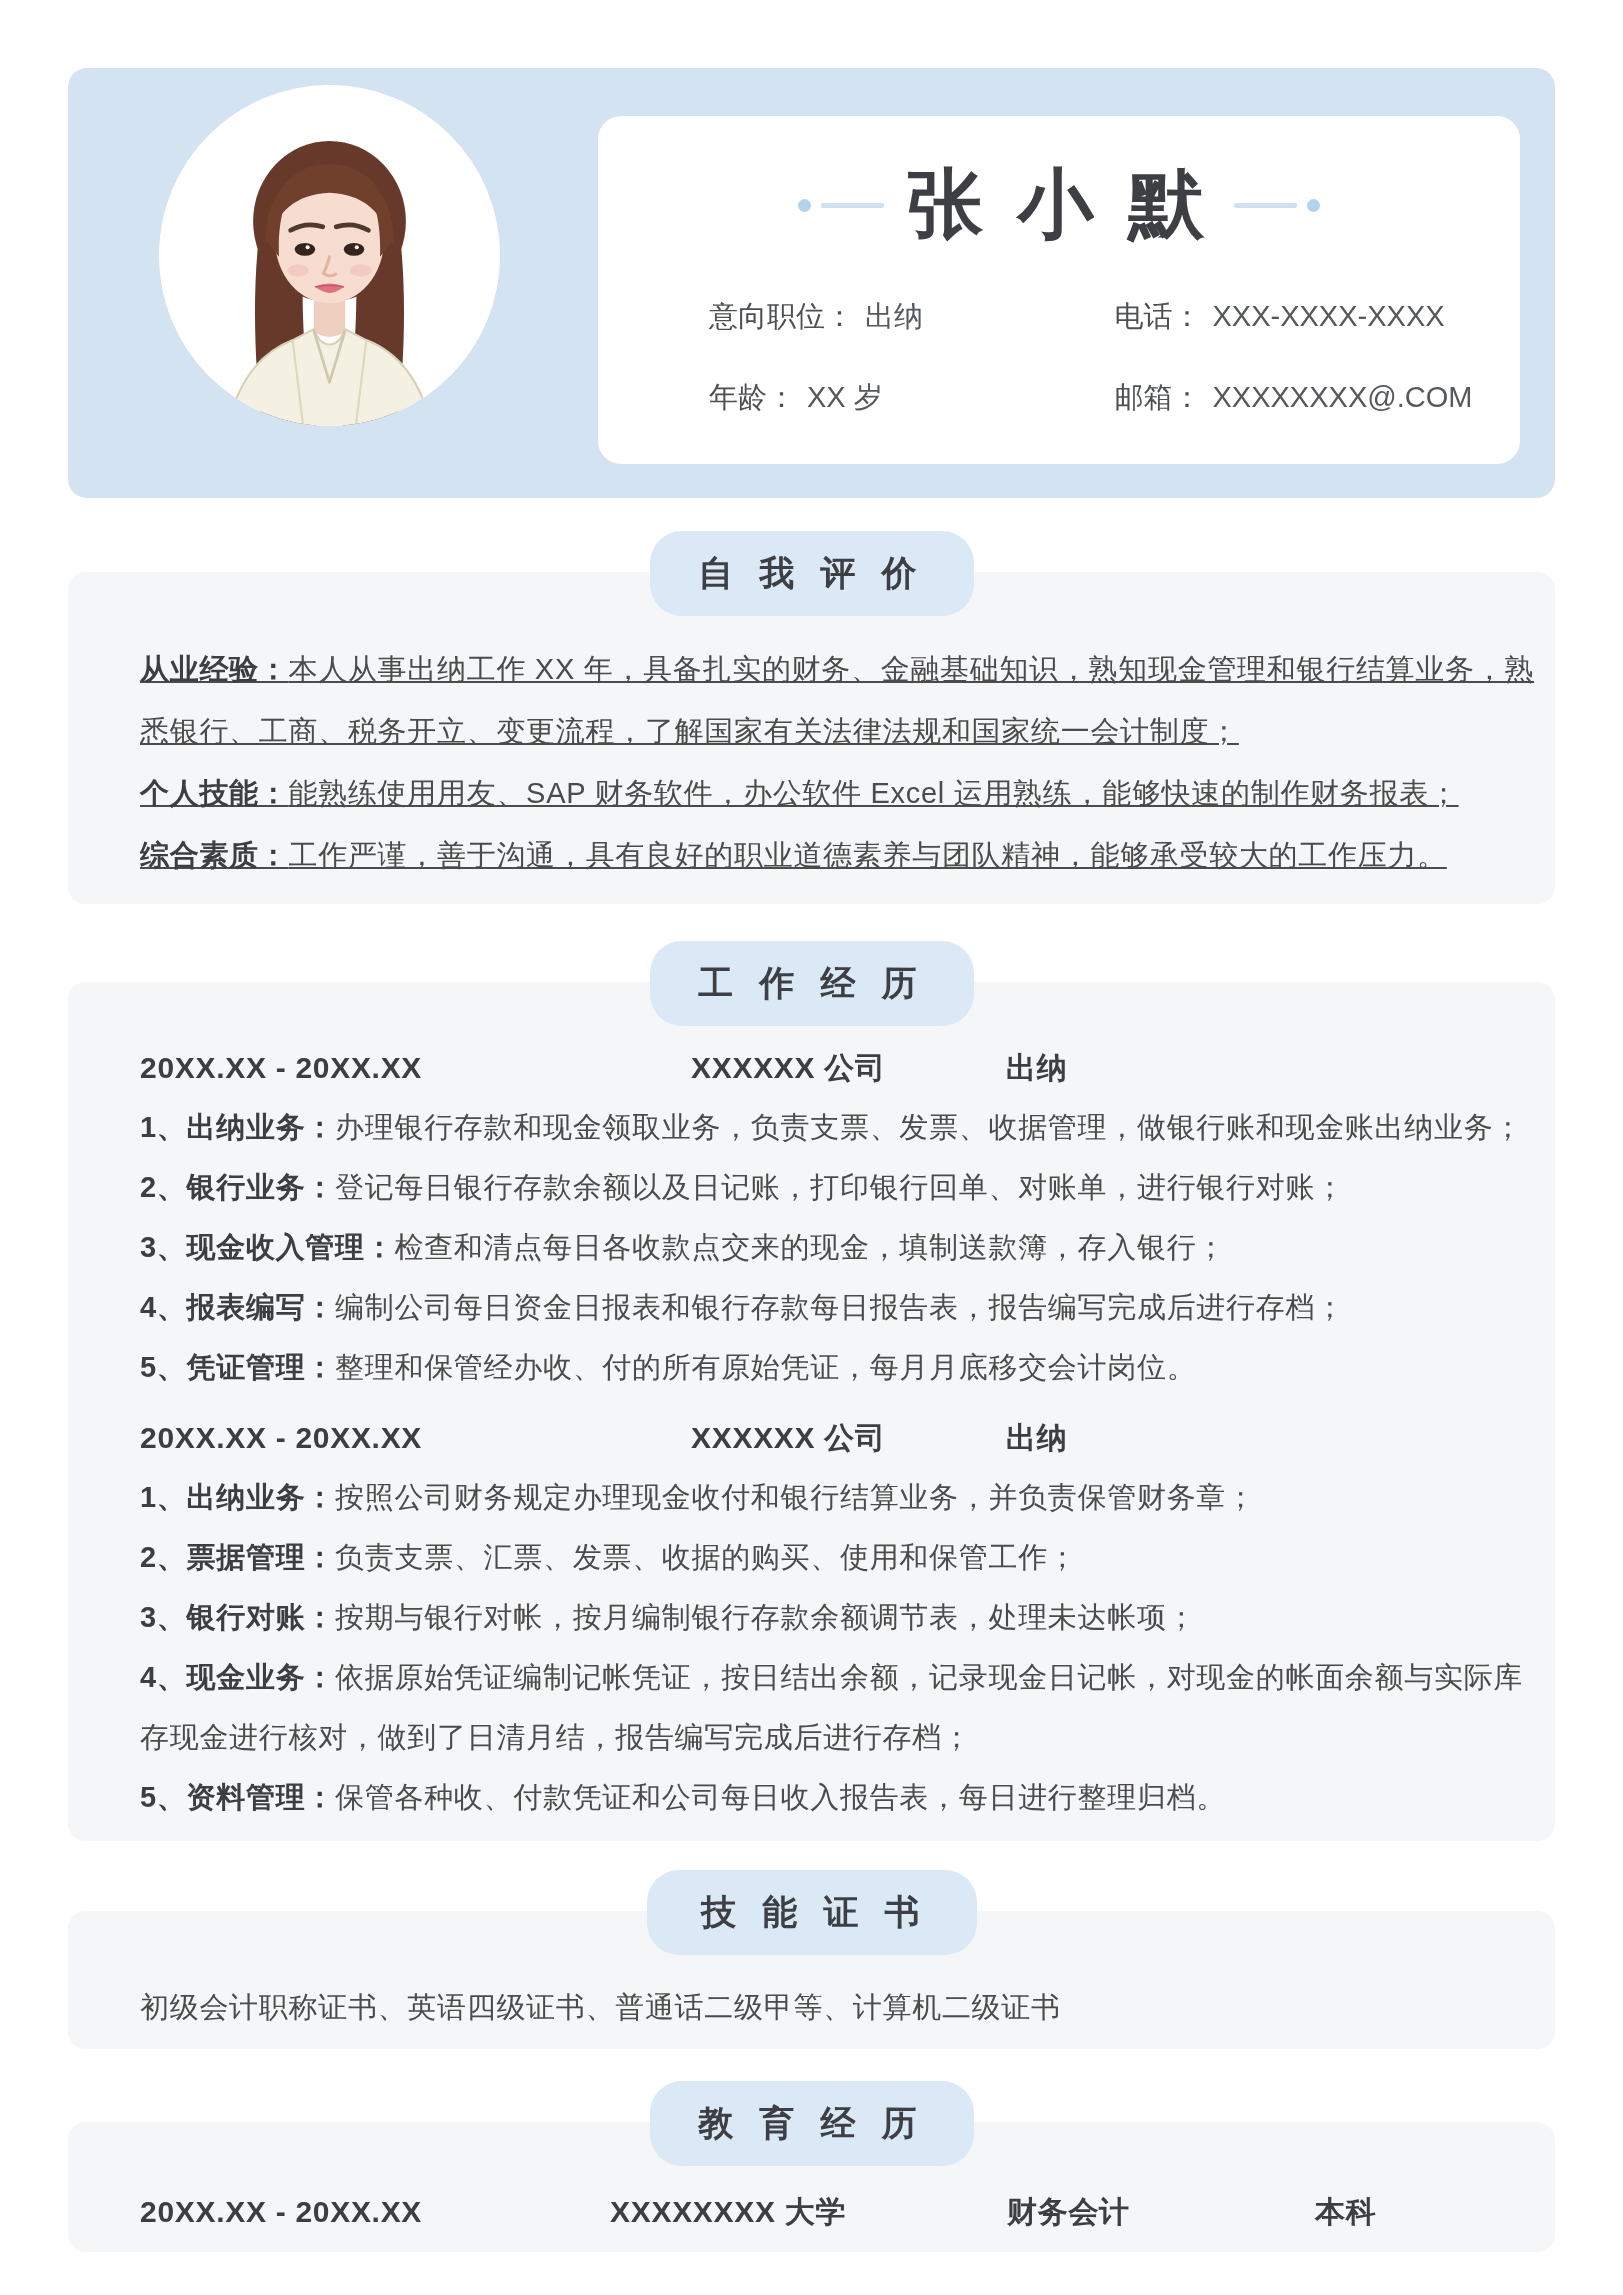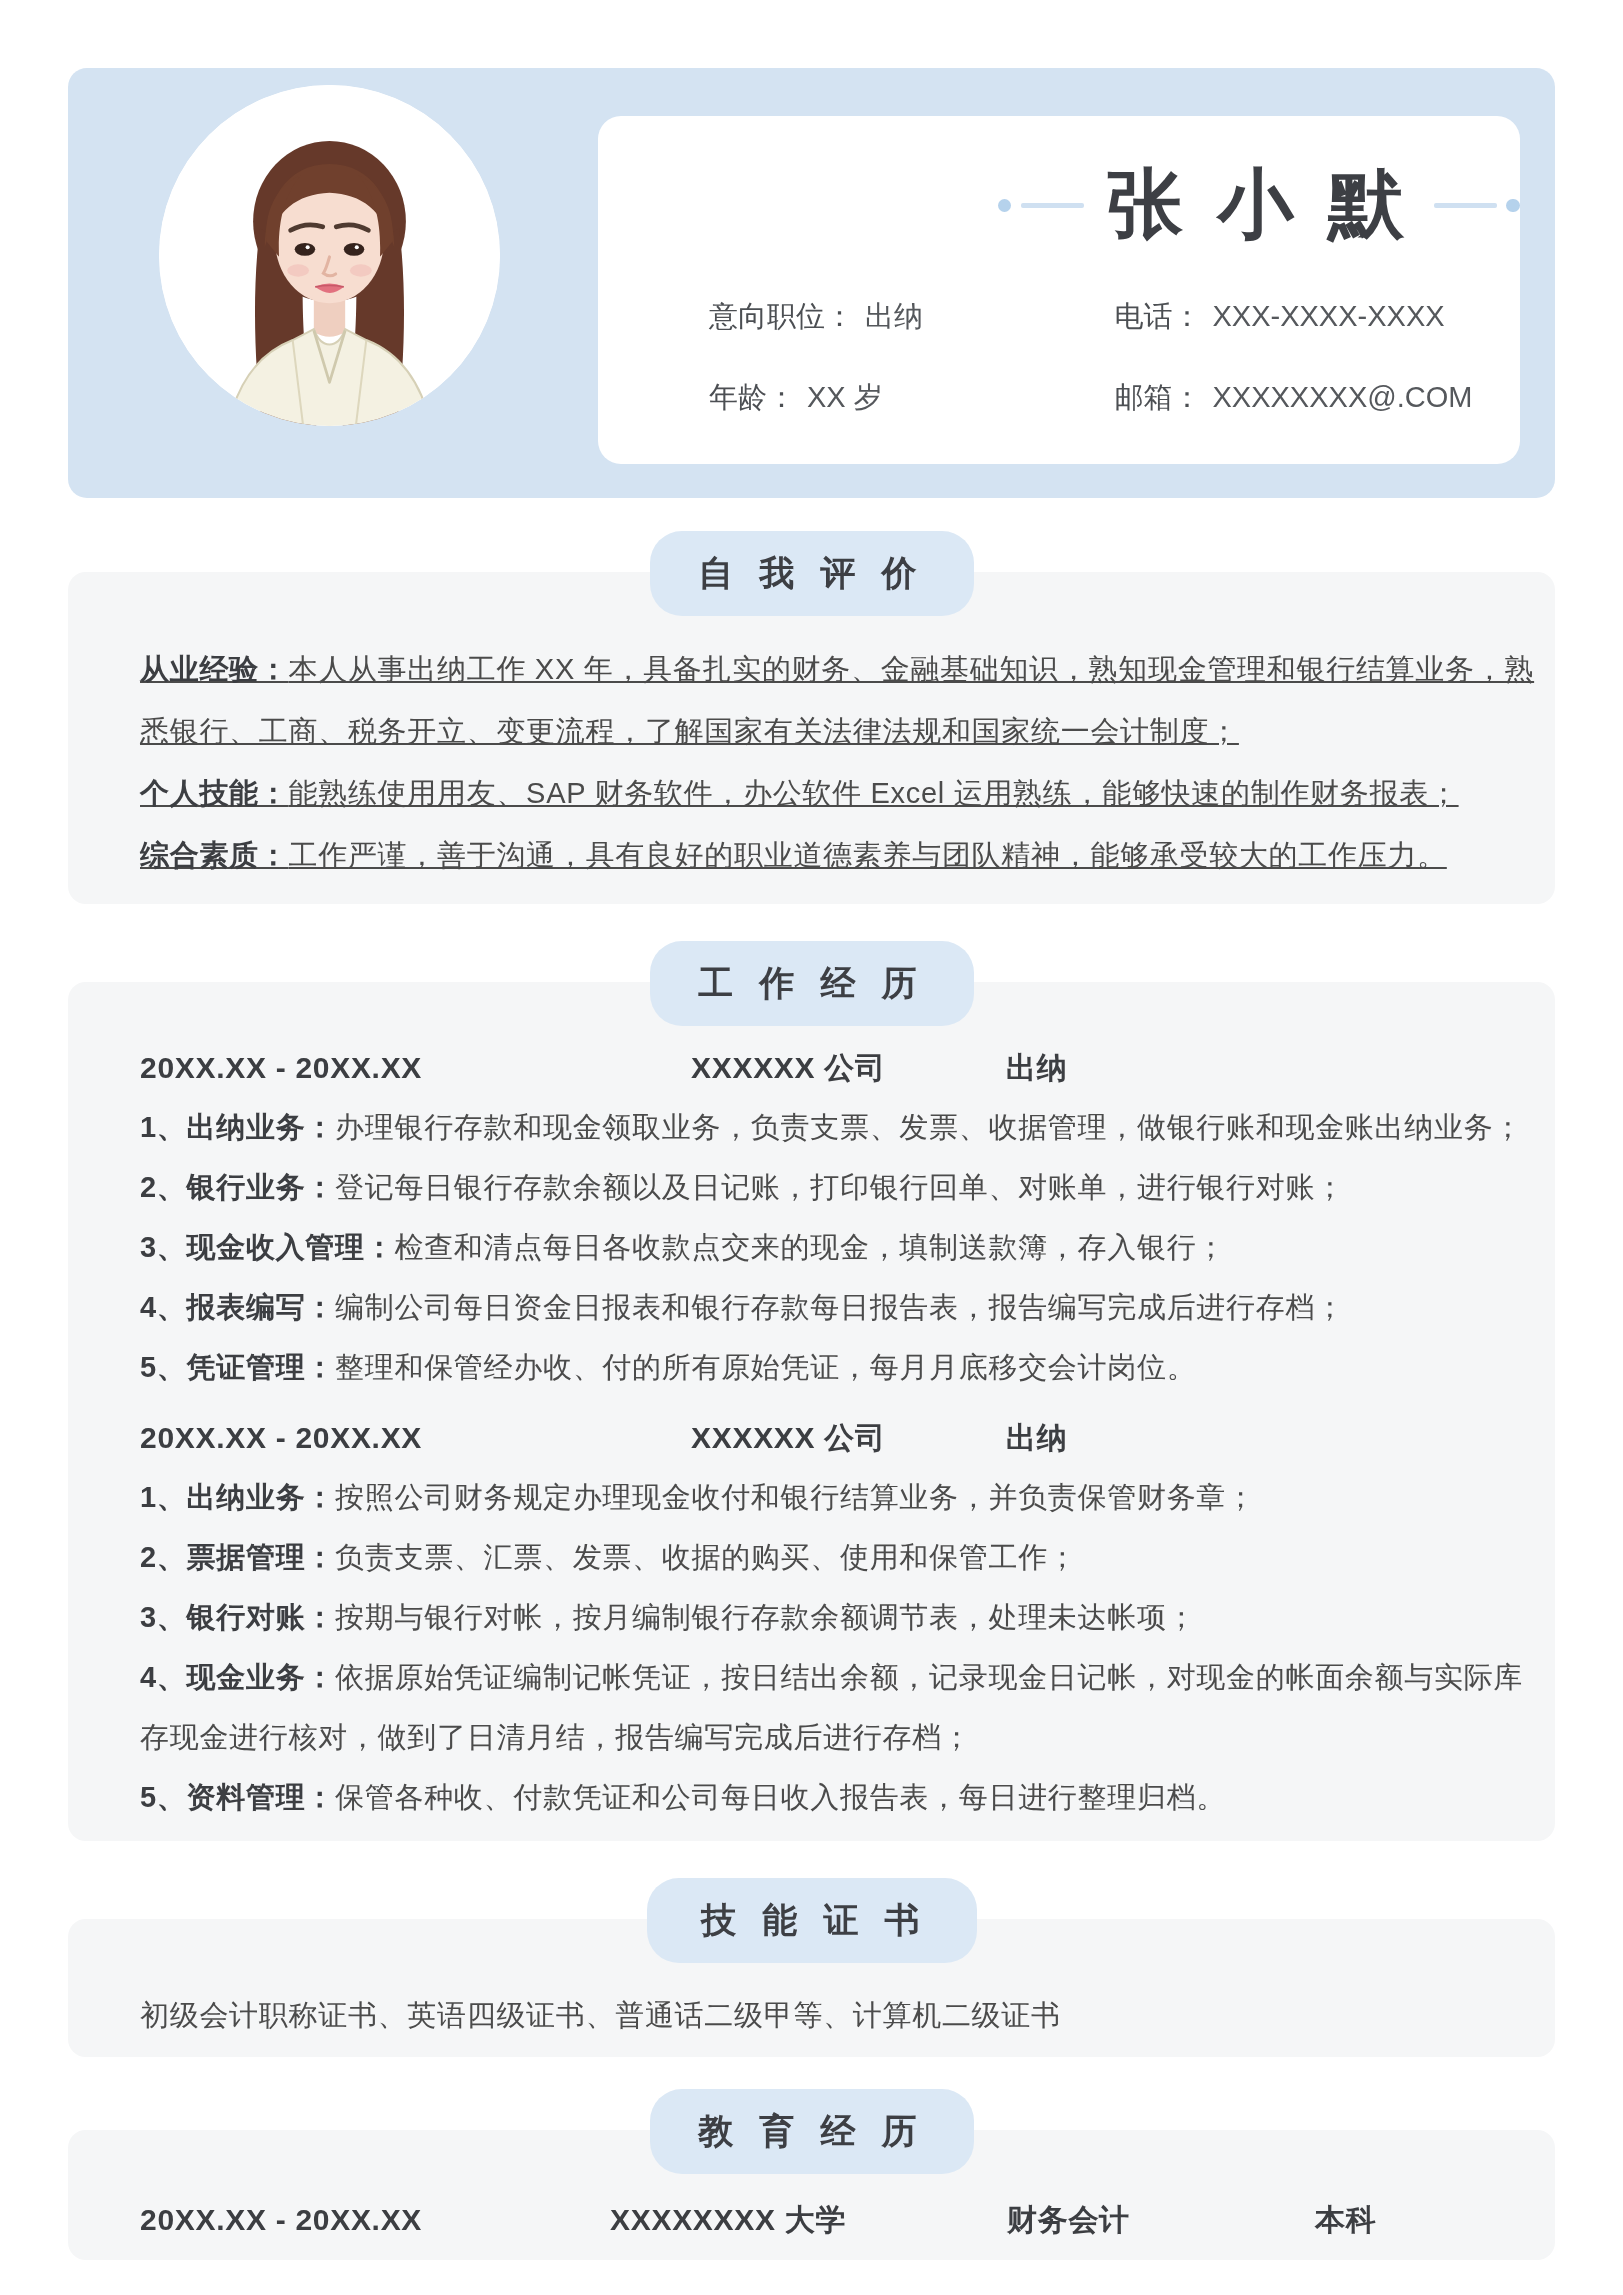--- a/index.html
+++ b/index.html
@@ -16,21 +16,21 @@
   .avatar-circle{
     position:absolute;left:91px;top:17px;width:341px;height:341px;
     border-radius:50%;background:#ffffff;overflow:hidden;
   }
   .avatar-circle svg{display:block;width:341px;height:341px;}
   .id-card{
     position:absolute;left:530px;top:48px;width:922px;height:348px;
     background:#ffffff;border-radius:23px;
   }
   .name-row{
-    display:flex;align-items:center;justify-content:flex-end;
+    display:flex;align-items:center;justify-content:center;
     margin-top:40px;height:99px;
   }
   .name{
     font-size:76px;font-weight:bold;color:#3d3f44;
     letter-spacing:6.8px;margin:0 23px;white-space:nowrap;
   }
   .deco-line{width:63px;height:4.1px;background:#cfe0f1;border-radius:2px;}
   .deco-dot{width:13.6px;height:13.6px;border-radius:50%;background:#b5d2ec;}
   .deco-dot.left{margin-right:9.5px;}
   .deco-dot.right{margin-left:9.5px;}
@@ -49,21 +49,21 @@
     display:flex;align-items:center;justify-content:center;
     font-size:35px;font-weight:bold;color:#3d3f44;letter-spacing:8.2px;
     white-space:nowrap;
   }
   .sec-card{
     position:relative;margin:-44px 68px 0;
     background:#f5f6f7;border-radius:17.7px;box-sizing:border-box;
   }
   .sec-self-evaluation .pill{margin-top:33px;}
   .sec-work-experience .pill{margin-top:37px;}
-  .sec-certificates .pill{margin-top:37px;padding-left:6px;}
+  .sec-certificates .pill{margin-top:29px;padding-left:6px;}
   .sec-education .pill{margin-top:32px;}
   .sec-self-evaluation .sec-card{height:332px;padding-top:67px;text-decoration:underline;}
   .sec-work-experience .sec-card{height:859px;padding-top:56px;}
   .sec-certificates .sec-card{height:138px;padding-top:67px;}
   .sec-education .sec-card{height:130px;padding-top:60px;}
   .row{
     display:flex;align-items:center;height:60px;padding:0 72px;
     font-size:29px;letter-spacing:0.7px;white-space:nowrap;color:#4b4b4b;
   }
   .sec-self-evaluation .row{height:62px;}

